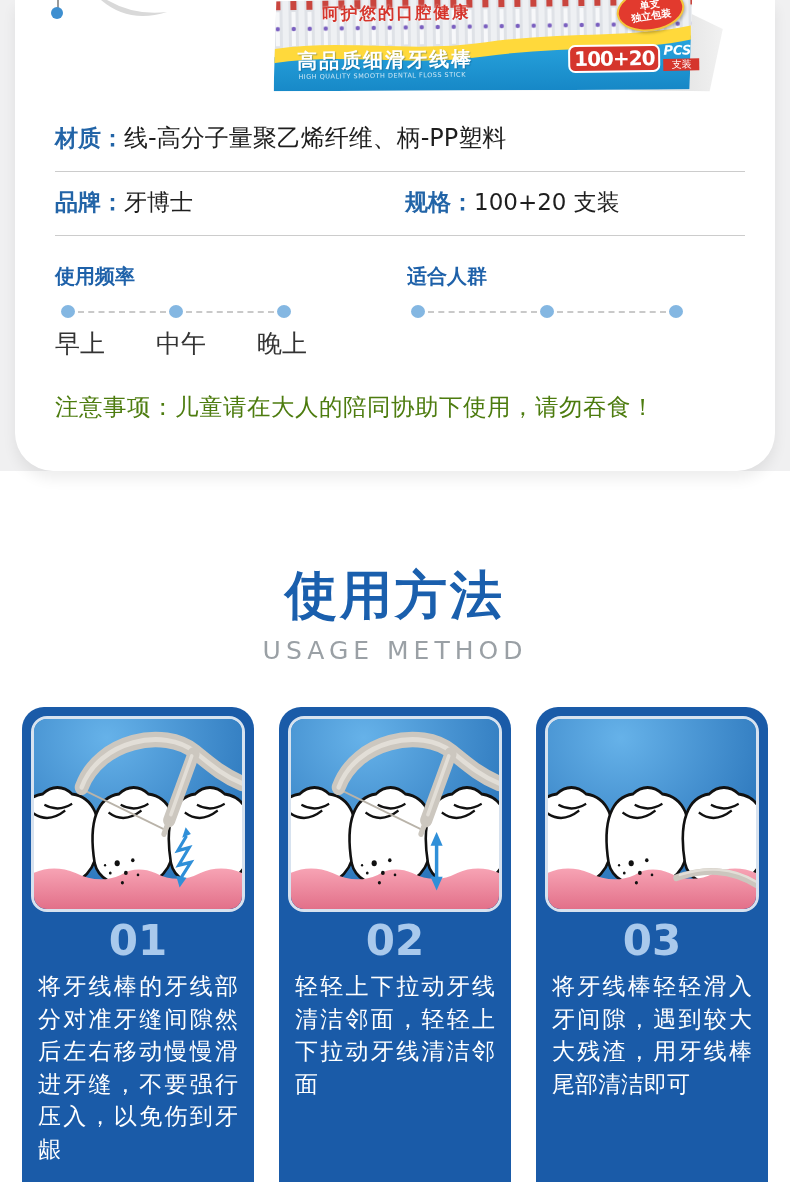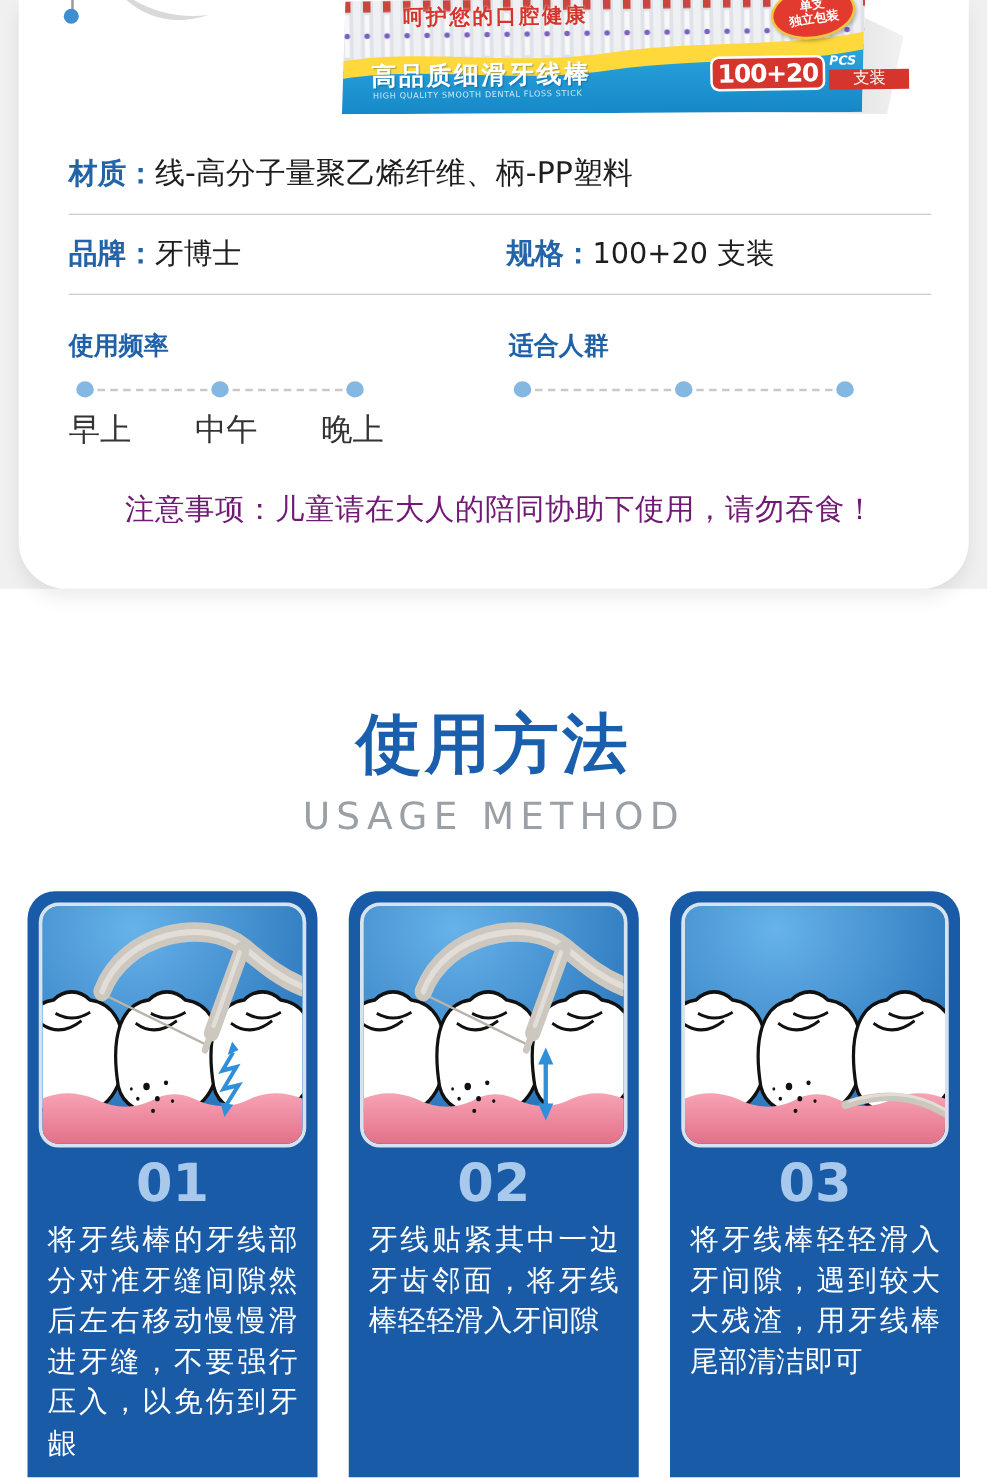--- a/index.html
+++ b/index.html
@@ -22,22 +22,22 @@
   .pkg-slogan { position:absolute; left:52px; top:5px; font-size:16.5px; font-weight:bold; color:#d5352c;
                 letter-spacing:2px; text-shadow:0 0 2px rgba(255,255,255,.9); white-space:nowrap; }
   .pkg-title { position:absolute; left:26px; top:49px; font-size:20px; font-weight:bold; color:#fff;
                letter-spacing:2px; text-shadow:1px 1px 1px rgba(0,60,100,.35); white-space:nowrap; }
   .pkg-sub { position:absolute; left:27px; top:74px; font-size:6.5px; color:rgba(255,255,255,.78);
              letter-spacing:.5px; white-space:nowrap; }
   .pkg-badge { position:absolute; left:297px; top:50px; display:flex; align-items:flex-start; }
   .pkg-count { background:#d5352c; border:2.5px solid #fff; border-radius:7px; color:#fff;
                font-size:20px; font-weight:bold; padding:1px 4px; letter-spacing:-1px; line-height:1.1; }
   .pkg-unit { margin-left:3px; display:flex; flex-direction:column; align-items:flex-start; }
-  .pkg-pcs { font-size:10px; font-weight:bold; color:#fff; font-style:italic; line-height:1.1; }
-  .pkg-zhi { font-size:13px; color:#fff; background:#d5352c; padding:0 19px; margin-top:1px; line-height:1.2; }
+  .pkg-pcs { font-size:13px; font-weight:bold; color:#fff; font-style:italic; line-height:1.1; }
+  .pkg-zhi { font-size:10px; color:#fff; background:#d5352c; padding:0 8px; margin-top:1px; line-height:1.2; }
   .pkg-star { position:absolute; left:346px; top:-5px; width:68px; height:42px; background:#e23a2e;
               border:2.5px solid #f4c63c; border-radius:50%; transform:rotate(-8deg);
               display:flex; flex-direction:column; align-items:center; justify-content:center;
               box-shadow:1px 2px 3px rgba(0,0,0,.25); }
   .pkg-star .l1 { font-size:10px; font-weight:bold; color:#fff; line-height:1.15; }
   .pkg-star .l2 { font-size:10px; font-weight:bold; color:#fff; line-height:1.15; }
 
   
   .spec-rows { padding-top:122px; }
   .spec-row { display:flex; align-items:baseline; }
@@ -52,27 +52,27 @@
   .row3 { display:flex; margin-top:27px; }
   .col-l { flex:0 0 352px; } .col-r { flex:1; }
   .mini-head { color:#1e61a9; font-weight:bold; font-size:20px; }
   .timeline { display:flex; align-items:center; margin-top:15px; }
   .tl-l { width:230px; margin-left:6px; } .tl-r { width:272px; margin-left:4px; }
   .dot { width:14px; height:13px; border-radius:50%; background:#84b7e2; flex:0 0 auto; }
   .dash { flex:1; border-top:2px dashed #c9c9c9; margin:0 3px; }
   .tl-labels { display:flex; justify-content:space-between; margin-top:9px; font-size:25px; color:#333; }
   .lb-l { width:252px; } .lb-r { width:300px; }
 
-  .warning { margin-top:31px; text-align:center; color:#701a75; font-size:23.5px; font-weight:500;
+  .warning { margin-top:31px; text-align:left; color:#4d7c0f; font-size:23.5px; font-weight:500;
              letter-spacing:.5px; white-space:nowrap; }
 
   
   .usage { padding-top:90px; text-align:center; }
   .usage-title { color:#1a5fad; font-size:52px; font-weight:bold; letter-spacing:3px; }
-  .usage-sub { color:#9aa0a5; font-size:30px; letter-spacing:5px; margin-top:5px; }
+  .usage-sub { color:#9aa0a5; font-size:25px; letter-spacing:5px; margin-top:5px; }
 
   .steps { display:flex; gap:25px; padding:0 22px; margin-top:42px; }
   .step-card { flex:1; height:541px; background:#1a5ba8; border-radius:22px; padding:9px 9px 0; }
   .panel { height:196px; border-radius:16px; border:3px solid #d7e2ef; overflow:hidden; background:#2d84c8; }
   .panel svg { display:block; }
   .step-num { text-align:center; color:#a9c9ec; font-size:42px; font-weight:bold; line-height:1.15; margin-top:5px; }
   .step-text { margin:5px 7px 0; color:#fff; font-size:23px; line-height:32.5px; text-align:justify; }
 </style>
 </head>
 <body>
@@ -296,21 +296,21 @@
             <path d="M182,38 L158,98" stroke="#e2ded7" stroke-width="4" stroke-linecap="round"></path>
           </g>
           <g>
             <line x1="168" y1="128" x2="168" y2="164" stroke="#2f8fd8" stroke-width="4"></line>
             <polygon points="161,130 175,130 168,116" fill="#2f8fd8"></polygon>
             <polygon points="161,162 175,162 168,176" fill="#2f8fd8"></polygon>
           </g>
         </svg>
       </div>
       <div class="step-num">02</div>
-      <div class="step-text">牙线贴紧其中一边牙齿邻面，将牙线棒轻轻滑入牙间隙</div>
+      <div class="step-text">轻轻上下拉动牙线清洁邻面，轻轻上下拉动牙线清洁邻面</div>
     </div>
 
     <div class="step-card">
       <div class="panel">
         <svg width="100%" height="100%" viewBox="0 0 240 195" preserveAspectRatio="none">
           <defs>
             <radialGradient id="sky3" cx="0.35" cy="0.1" r="1.2">
               <stop offset="0" stop-color="#66b2e9"></stop>
                 <stop offset="1" stop-color="#0d57a4"></stop>
             </radialGradient>

